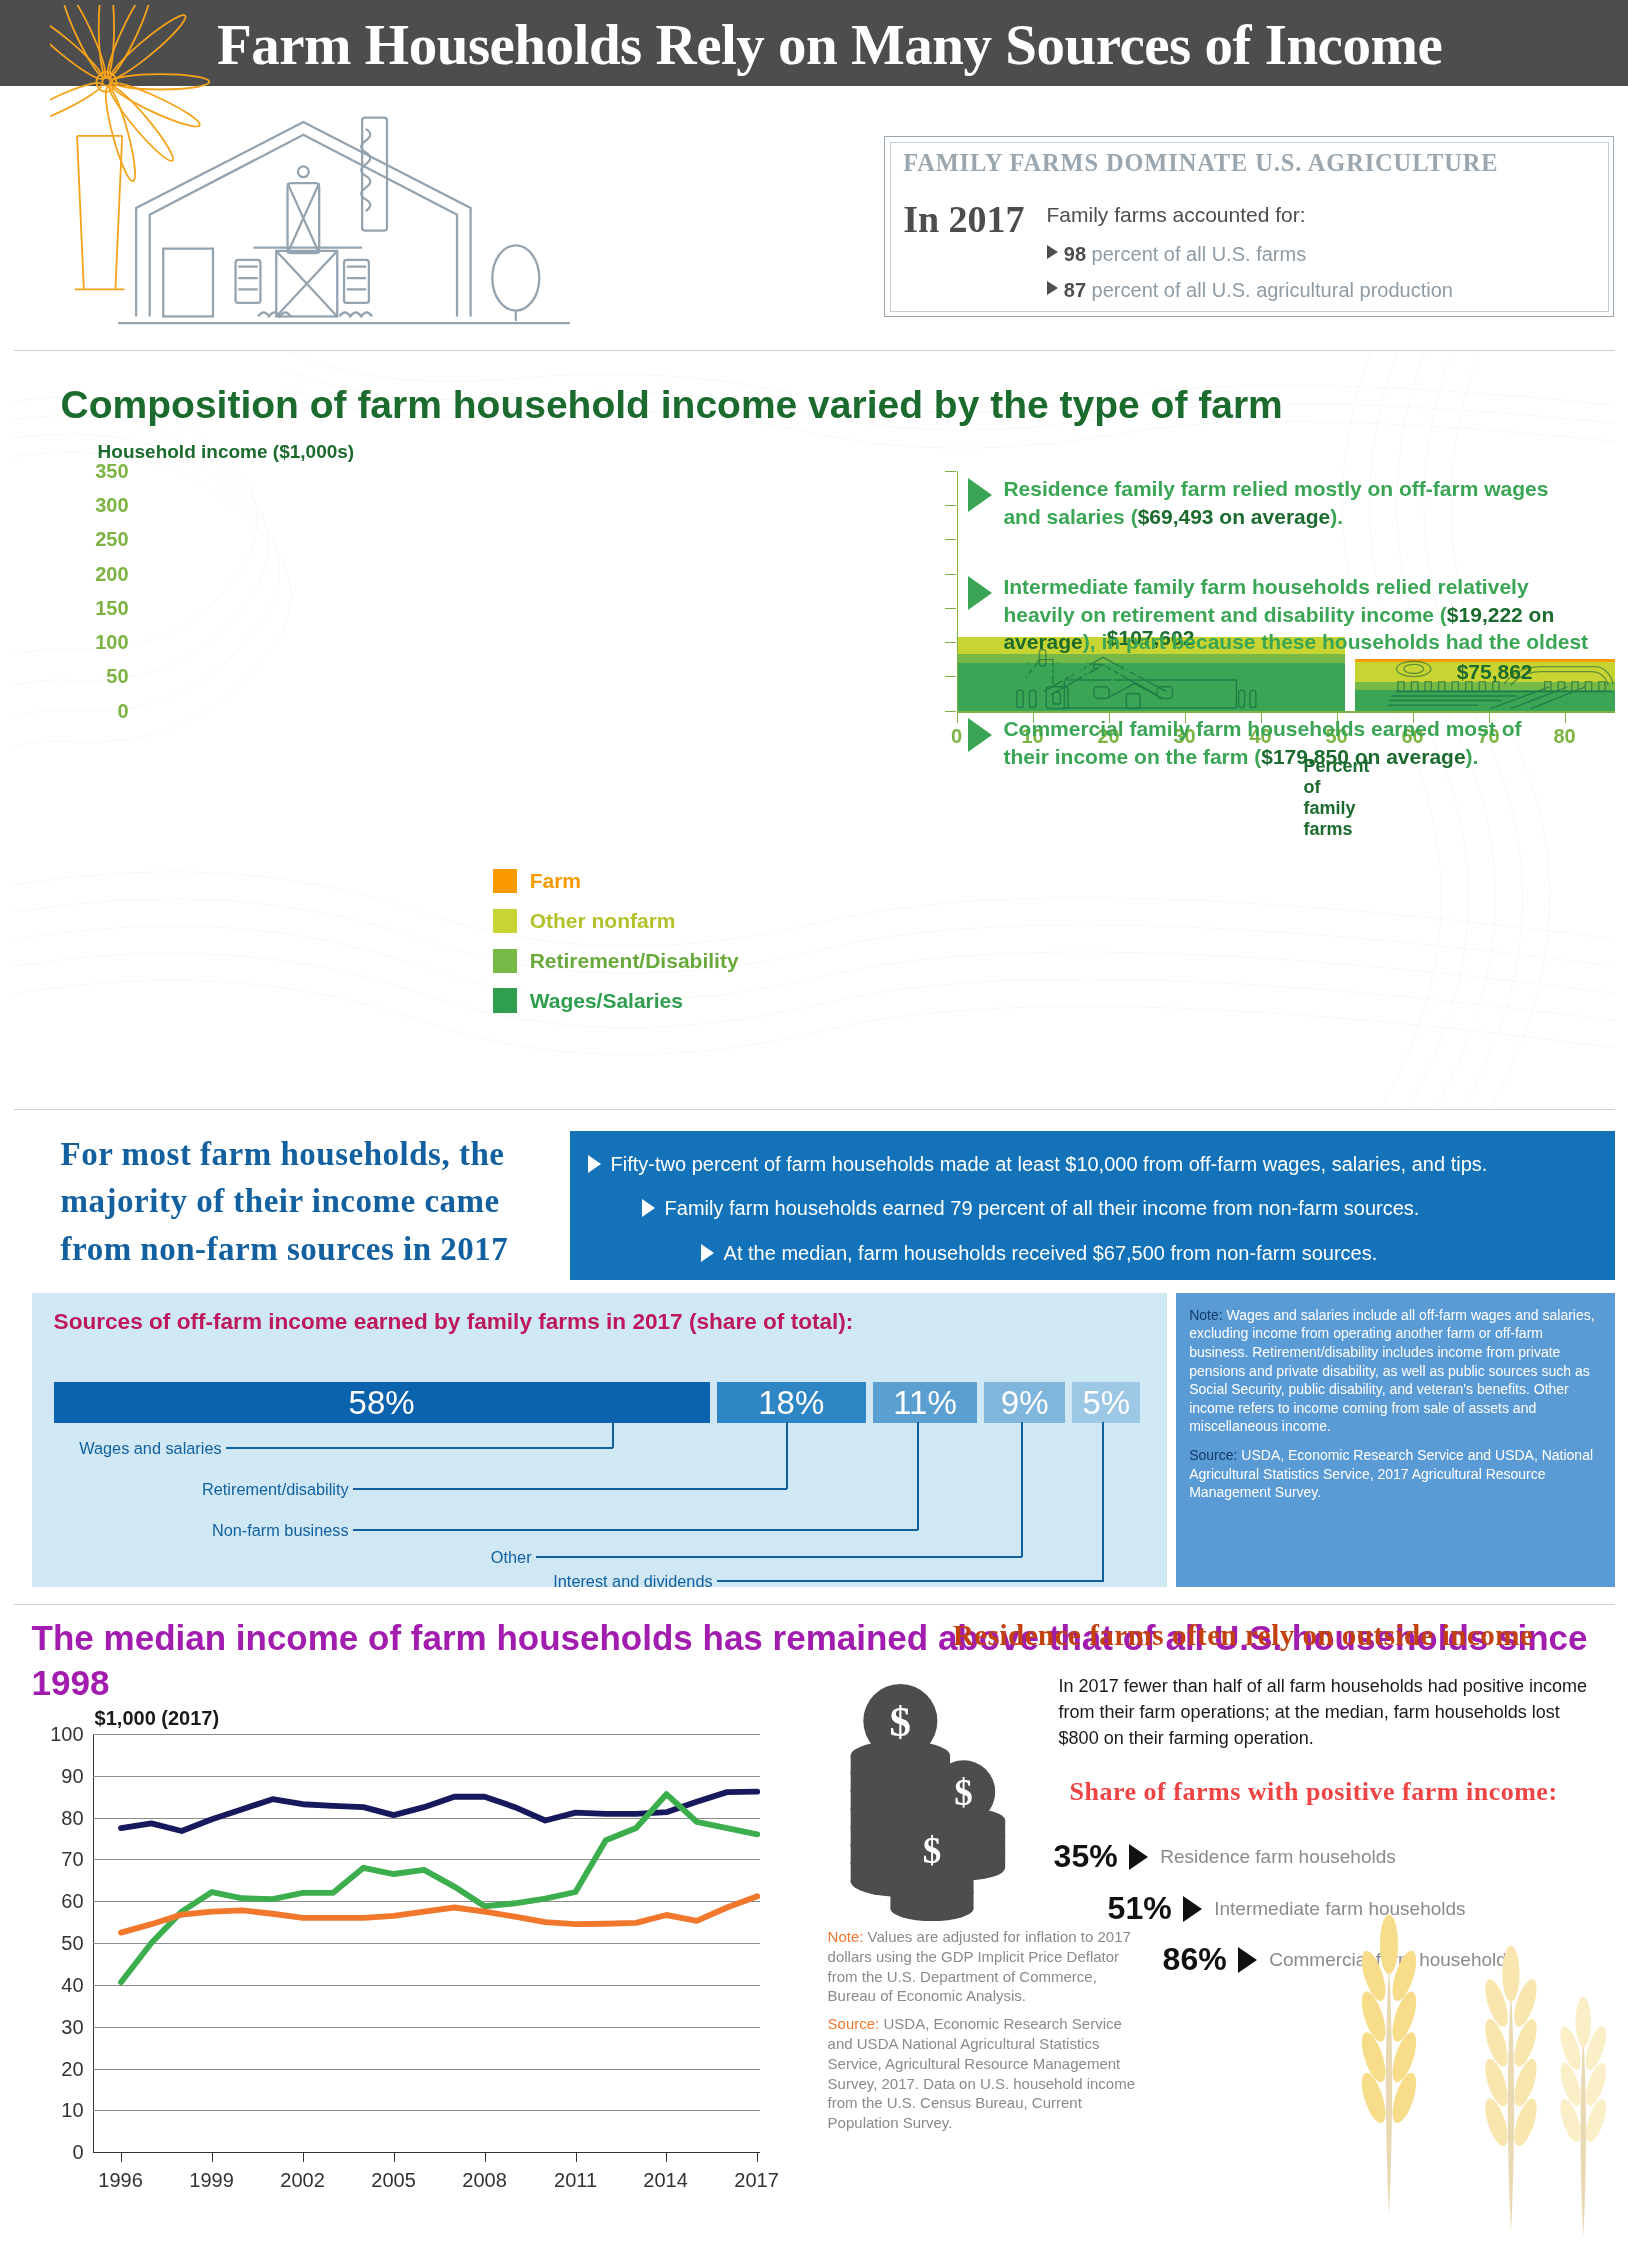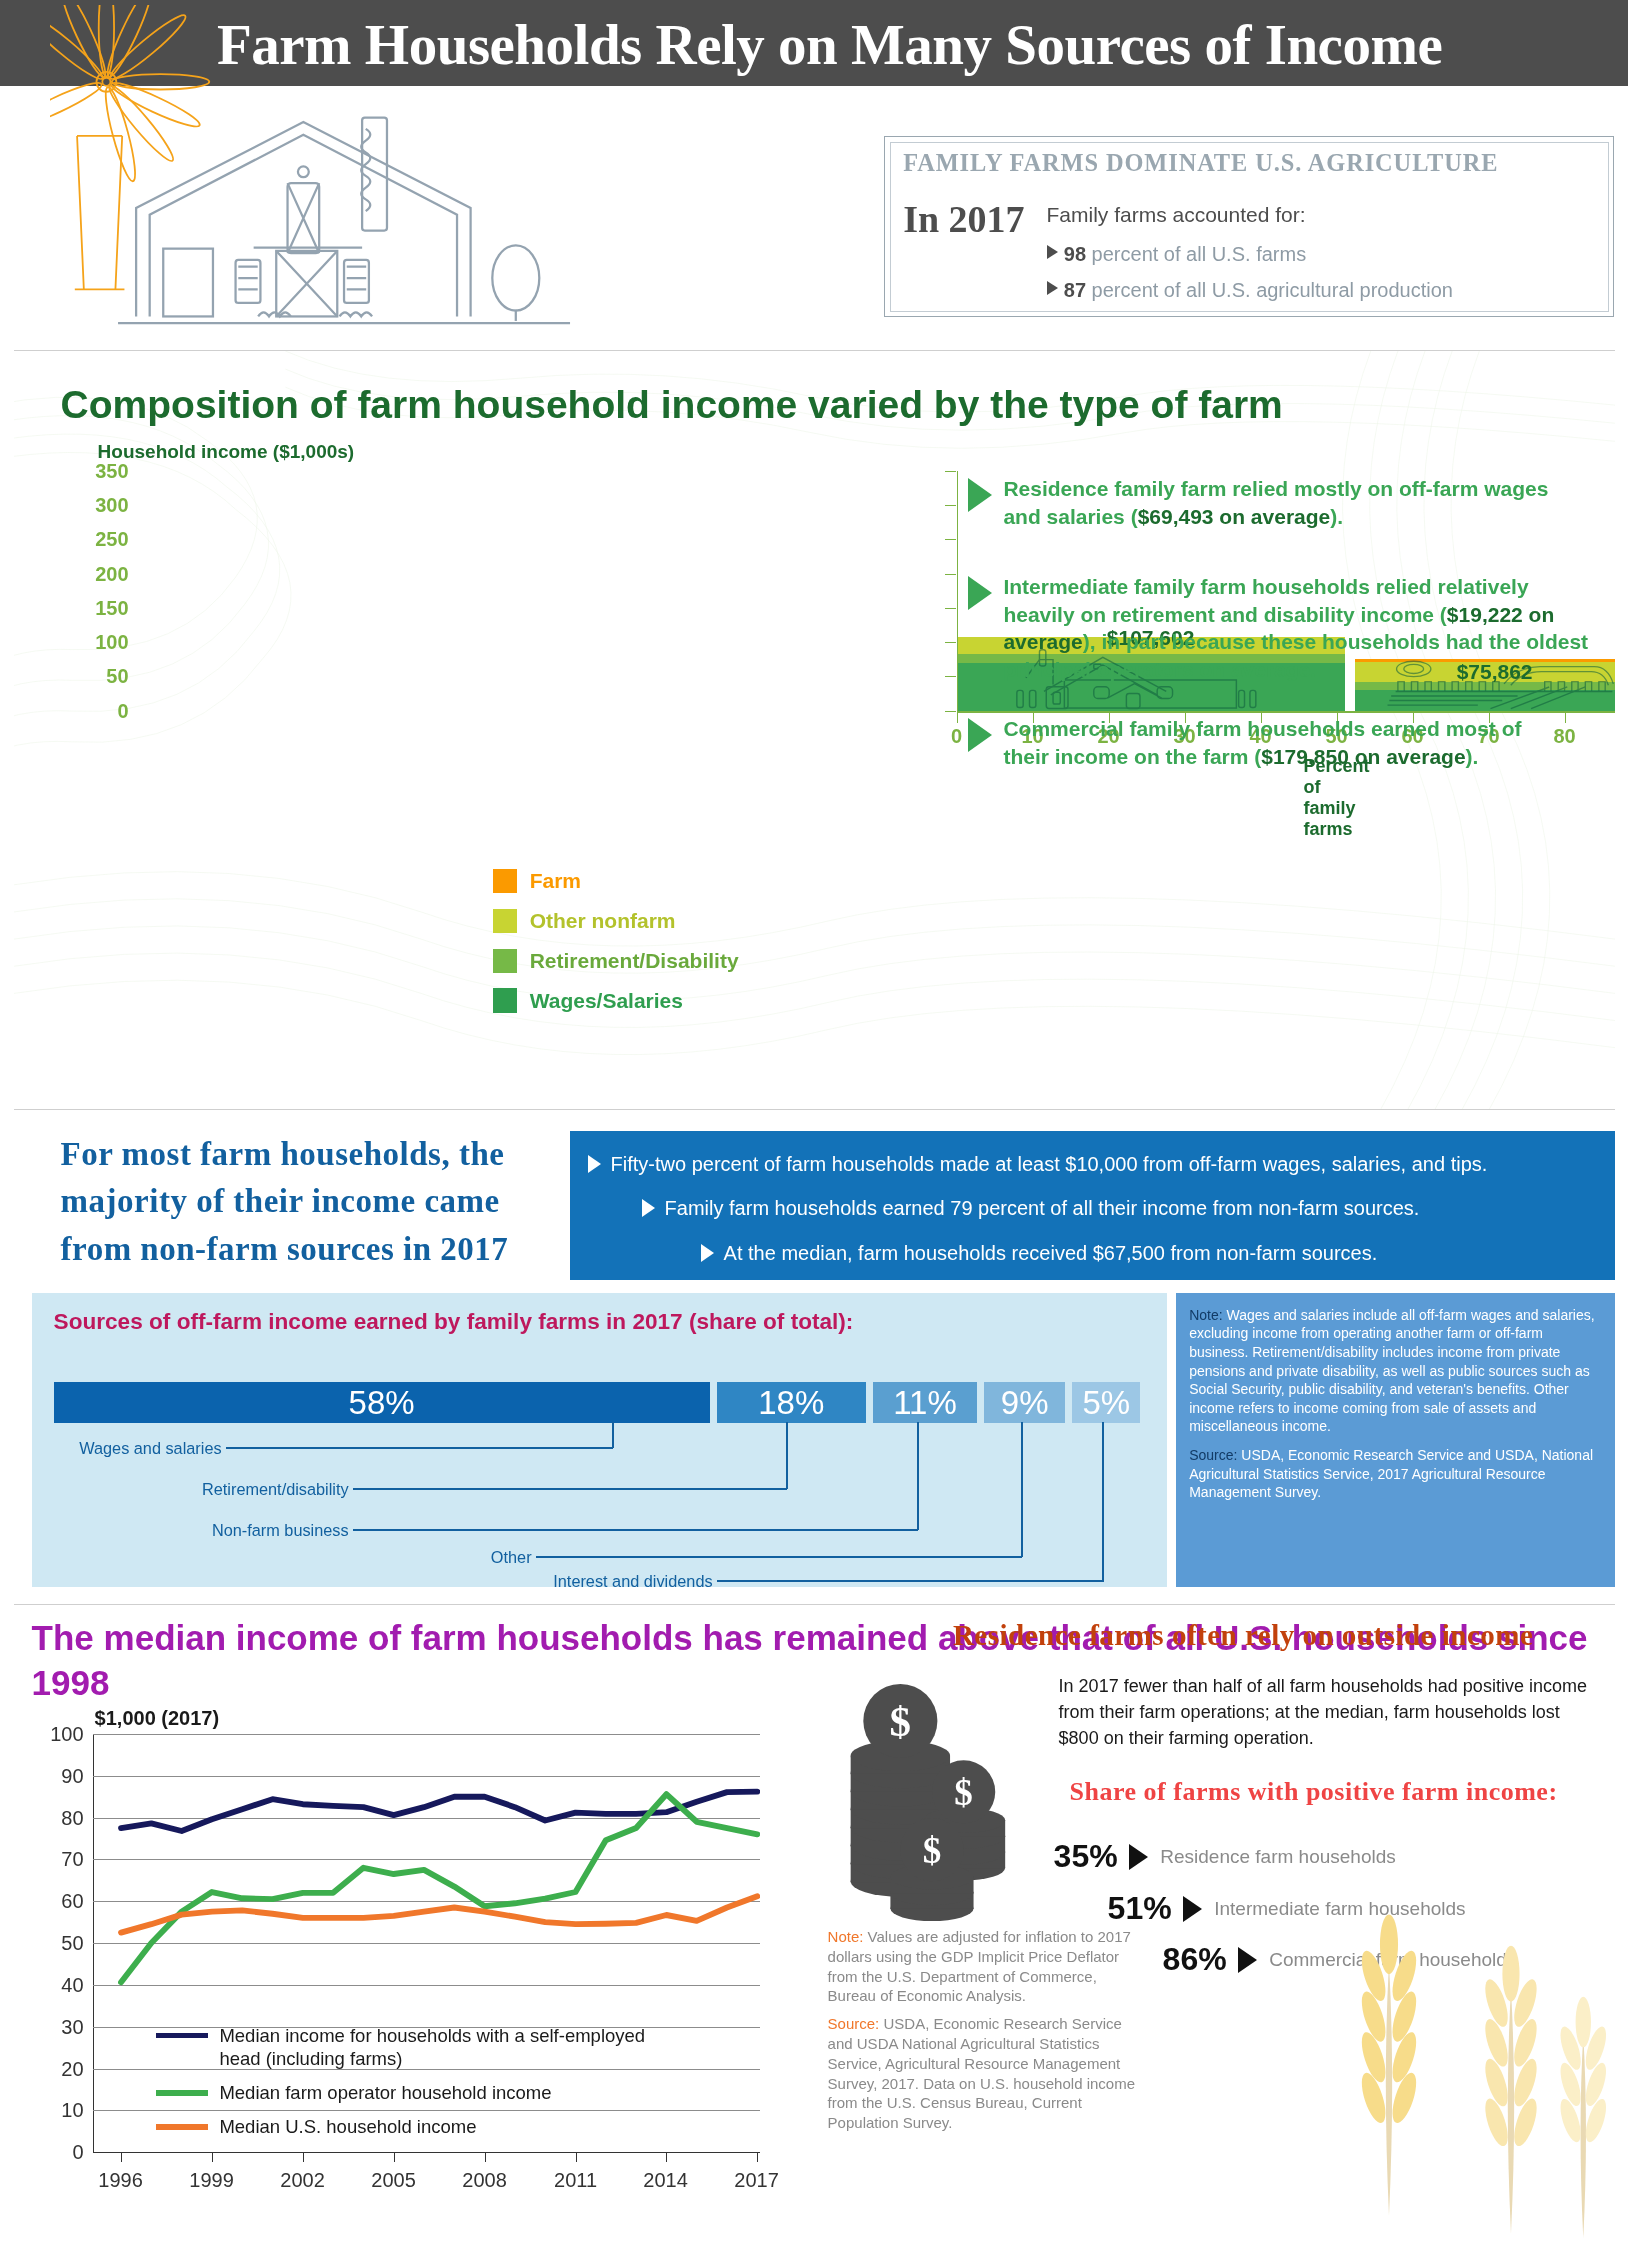--- a/index.html
+++ b/index.html
@@ -478,34 +478,20 @@
       <div class="lc-xtick" style="left:664px;"></div>
         <div class="lc-x" style="left:664px;">2017</div>
 
       <svg id="lc-svg" style="position:absolute;left:0;top:0;width:667px;height:418px;" viewBox="0 0 1475 925" preserveAspectRatio="none">
         <polyline id="ln-selfemp" fill="none" stroke="#16195c" stroke-width="13" stroke-linejoin="round" stroke-linecap="round" points="62.00,208.13 129.00,197.95 196.00,214.60 263.00,188.70 330.00,166.50 397.00,144.30 464.00,155.40 531.00,159.10 598.00,161.88 665.00,179.45 732.00,161.88 799.00,138.75 866.00,138.75 933.00,161.88 1000.00,191.48 1067.00,173.90 1134.00,176.67 1201.00,176.67 1268.00,172.98 1335.00,149.85 1402.00,128.58 1469.00,127.65"></polyline>
         <polyline id="ln-farm" fill="none" stroke="#3dae4d" stroke-width="13" stroke-linejoin="round" stroke-linecap="round" points="62.00,549.45 129.00,462.50 196.00,393.13 263.00,349.65 330.00,363.52 397.00,365.38 464.00,351.50 531.00,351.50 598.00,296.00 665.00,309.88 732.00,300.63 799.00,337.63 866.00,381.10 933.00,374.63 1000.00,364.45 1067.00,349.65 1134.00,234.95 1201.00,208.13 1268.00,133.20 1335.00,194.25 1402.00,208.13 1469.00,222.00"></polyline>
         <polyline id="ln-us" fill="none" stroke="#f0772b" stroke-width="13" stroke-linejoin="round" stroke-linecap="round" points="62.00,439.38 129.00,420.87 196.00,399.60 263.00,393.13 330.00,390.35 397.00,397.75 464.00,407.00 531.00,407.00 598.00,407.00 665.00,402.38 732.00,393.13 799.00,383.88 866.00,393.13 933.00,404.23 1000.00,416.25 1067.00,420.87 1134.00,419.95 1201.00,418.10 1268.00,400.52 1335.00,413.48 1402.00,383.88 1469.00,358.90"></polyline>
       </svg>
     </div>
 
-    <div class="lc-legend">
-      <div class="lcl-row">
-        <div class="lcl-sw" style="background:#16195c"></div>
-        <div class="lcl-tx" style="width:452px">Median income for households with a self-employed head (including farms)</div>
-      </div>
-      <div class="lcl-row">
-        <div class="lcl-sw" style="background:#3dae4d"></div>
-        <div class="lcl-tx">Median farm operator household income</div>
-      </div>
-      <div class="lcl-row">
-        <div class="lcl-sw" style="background:#f0772b"></div>
-        <div class="lcl-tx">Median U.S. household income</div>
-      </div>
-    </div>
   </div>
 
   <div class="s3r-title">Residence farms  often rely on outside income</div>
 
   <svg class="coins" viewBox="0 0 480 560">
     <g fill="#4d4d4d">
       <ellipse cx="160" cy="470" rx="110" ry="34"></ellipse>
         <rect x="50" y="430" width="220" height="42"></rect>
       <ellipse cx="160" cy="430" rx="110" ry="34"></ellipse>
         <rect x="50" y="390" width="220" height="42"></rect>

